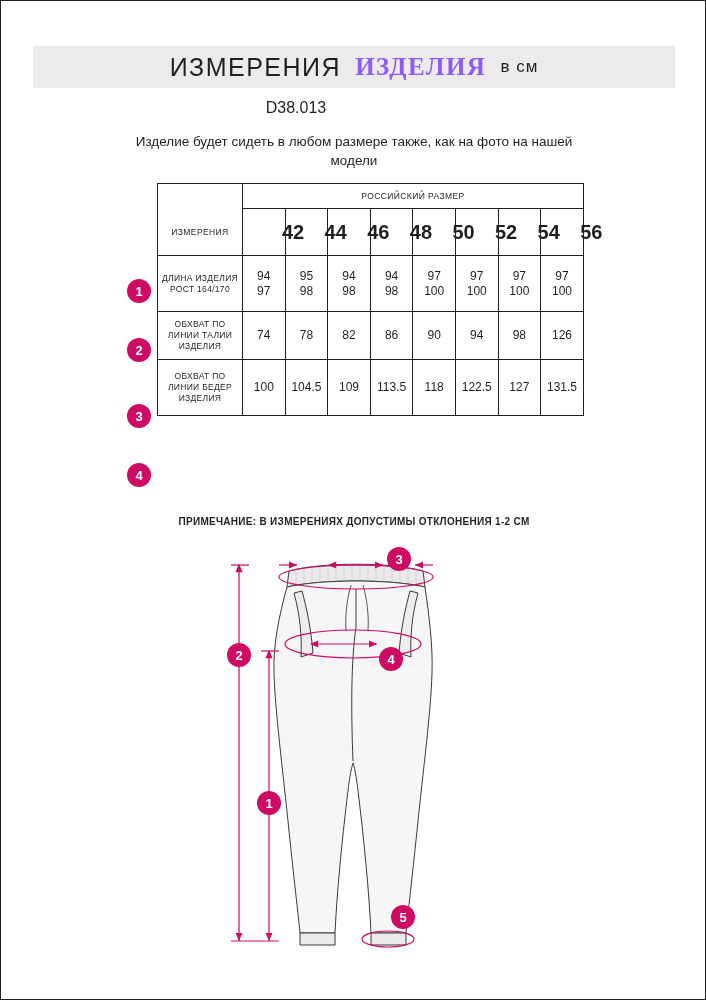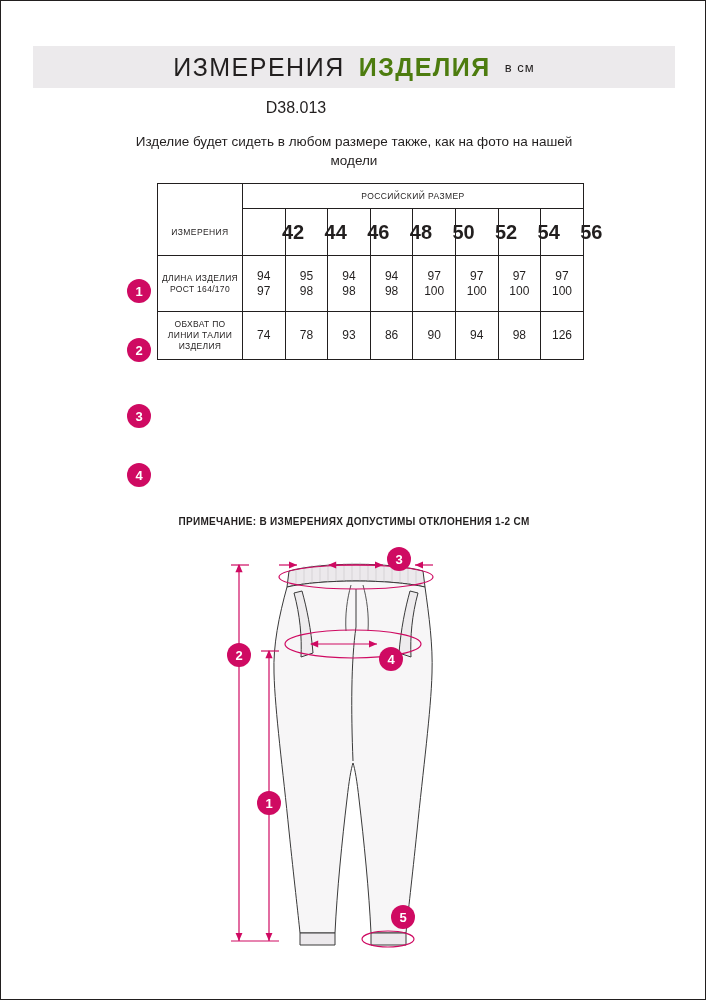--- a/index.html
+++ b/index.html
@@ -46,25 +46,26 @@
   }
   .h-light {
     font-size: 25px;
     font-weight: 400;
     color: #221f1f;
     letter-spacing: 1.5px;
   }
   .h-bold {
     font-size: 25px;
     font-weight: 700;
-    color: #4d7c0f;
+    color: #8b5cf6;
     letter-spacing: 1.5px;
+    font-family: Liberation Serif, serif;
   }
   .h-small {
-    font-size: 13px;
+    font-size: 17px;
     font-weight: 400;
     color: #221f1f;
     letter-spacing: 1px;
   }
   .model-code {
     position: absolute;
     top: 98px;
     left: 0;
     width: 590px;
     text-align: center;
@@ -231,28 +232,39 @@
           <td class="val">97<br>100</td>
           <td class="val">97<br>100</td>
           <td class="val">97<br>100</td>
           <td class="val">97<br>100</td>
         </tr>
 
         <tr class="r-med">
           <td class="rlabel">ОБХВАТ ПО ЛИНИИ ТАЛИИ ИЗДЕЛИЯ</td>
           <td class="val">74</td>
           <td class="val">78</td>
-          <td class="val">93</td>
+          <td class="val">82</td>
           <td class="val">86</td>
           <td class="val">90</td>
           <td class="val">94</td>
           <td class="val">98</td>
           <td class="val">126</td>
         </tr>
 
+        <tr class="r-tall">
+          <td class="rlabel">ОБХВАТ ПО ЛИНИИ БЕДЕР ИЗДЕЛИЯ</td>
+          <td class="val">100</td>
+          <td class="val">104.5</td>
+          <td class="val">109</td>
+          <td class="val">113.5</td>
+          <td class="val">118</td>
+          <td class="val">122.5</td>
+          <td class="val">127</td>
+          <td class="val">131.5</td>
+        </tr>
 
       </tbody>
     </table>
   </div>
 
   <div class="marker m1">1</div>
   <div class="marker m2">2</div>
   <div class="marker m3">3</div>
   <div class="marker m4">4</div>
 

